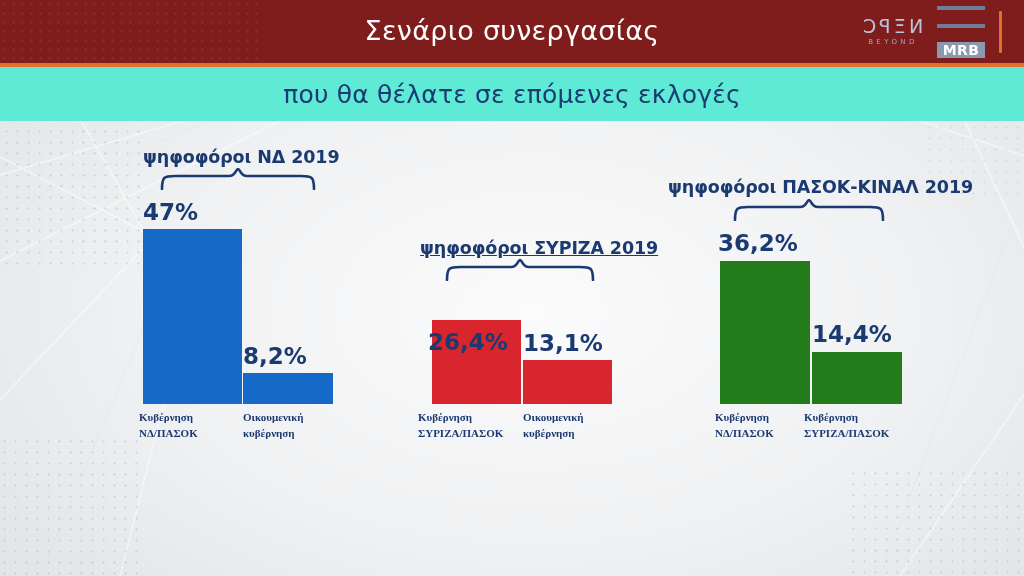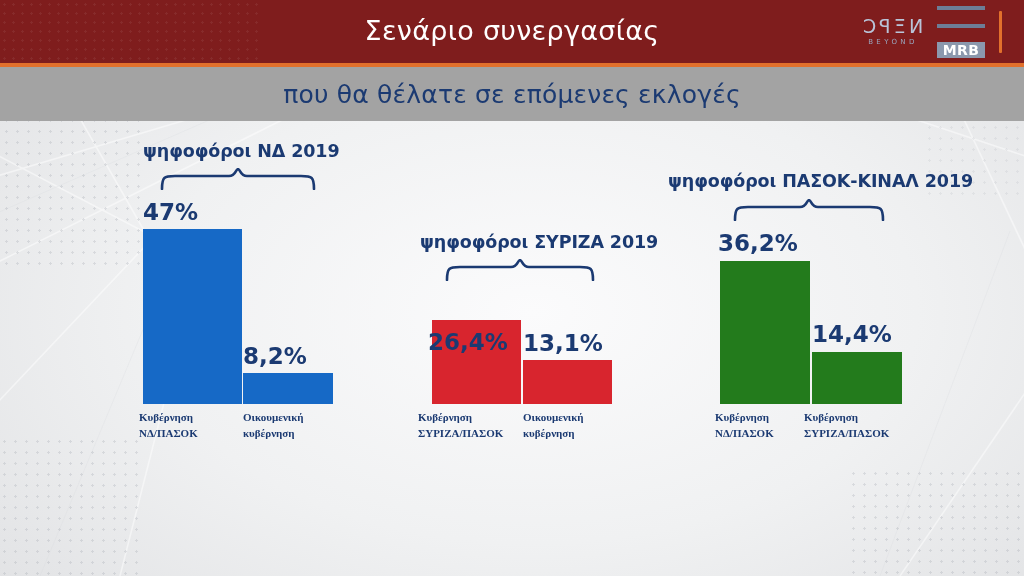--- a/index.html
+++ b/index.html
@@ -58,21 +58,21 @@
     color:#ffffff; font-weight:bold; font-size:14px; letter-spacing:.4px;
     font-family:"DejaVu Sans","Liberation Sans",sans-serif;
   }
   #header-accent {
     width:3px; height:42px; background:#e2702c; border-radius:1px;
   }
 
   
   #subtitle-band {
     position:absolute; left:0; top:67px; width:1024px; height:54px;
-    background:#a3a3a3;
+    background:#5eead4;
     display:flex; align-items:center; justify-content:center;
   }
   #subtitle-text {
     color:#1b3a72; font-size:25px; letter-spacing:.2px;
     font-family:"DejaVu Sans","Liberation Sans",sans-serif;
   }
 
   
   #chart-area {
     position:absolute; left:0; top:121px; width:1024px; height:455px;
@@ -92,20 +92,21 @@
   #dots-bl { left:-12px; bottom:-10px; }
   #dots-br { right:-14px; bottom:-12px; width:190px; height:120px; }
   #dots-tr { right:-20px; top:-10px; width:120px; height:90px; opacity:.55; }
 
   .group { position:absolute; }
 
   .group-title {
     position:absolute; white-space:nowrap;
     color:#1b3a72; font-weight:bold; font-size:17.5px; letter-spacing:-.1px;
     font-family:"DejaVu Sans","Liberation Sans",sans-serif;
+    margin-top:6px;
   }
 
   .brace { position:absolute; }
 
   .bar { position:absolute; bottom:0; }
 
   .bar-value {
     position:absolute; white-space:nowrap; 
     color:#1b3a72; font-weight:bold; font-size:23px;
     font-family:"DejaVu Sans","Liberation Sans",sans-serif;
@@ -193,21 +194,21 @@
       <div>ΝΔ/ΠΑΣΟΚ</div>
     </div>
     <div class="cat-label" style="left:100px; width:90px; top:288px;">
       <div>Οικουμενική</div>
       <div>κυβέρνηση</div>
     </div>
   </div>
 
   <div class="group" id="group-syriza" style="left:432px; top:0; width:180px; height:283px;">
 
-    <div class="group-title" style="left:-12px; top:111px; width:205px; text-align:center;">ψηφοφόροι ΣΥΡΙΖΑ 2019</div>
+    <div class="group-title" style="left:-12px; top:111px; width:205px; text-align:center;text-decoration:underline;">ψηφοφόροι ΣΥΡΙΖΑ 2019</div>
 
     <svg class="brace" style="left:12px; top:138px;" width="152" height="22" viewBox="0 0 152 22">
       <path d="M3 21 C3 9, 5 8, 16 8 L67 8 C74 8, 73 2, 76 1 C79 2, 78 8, 85 8 L136 8 C147 8, 149 9, 149 21" fill="none" stroke="#1b3a72" stroke-width="2.6" stroke-linecap="round" stroke-linejoin="round"></path>
     </svg>
 
     <div class="bar" style="left:0px; width:89px; height:84px; background:#d8252e;"></div>
     <div class="bar" style="left:91px; width:89px; height:44px; background:#d8252e;"></div>
 
     <div class="bar-value" style="left:-4px; width:99px; top:169px;margin-top:39px;">26,4%</div>
     <div class="bar-value" style="left:91px; width:89px; top:209px;">13,1%</div>

